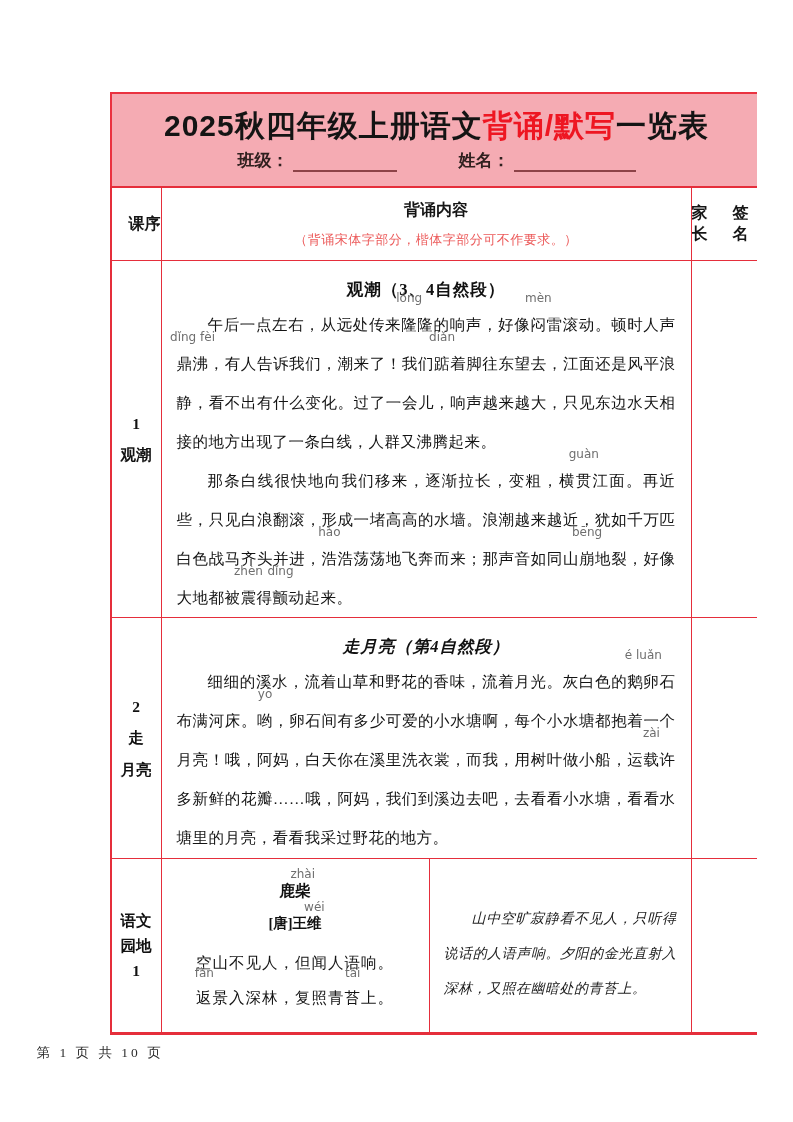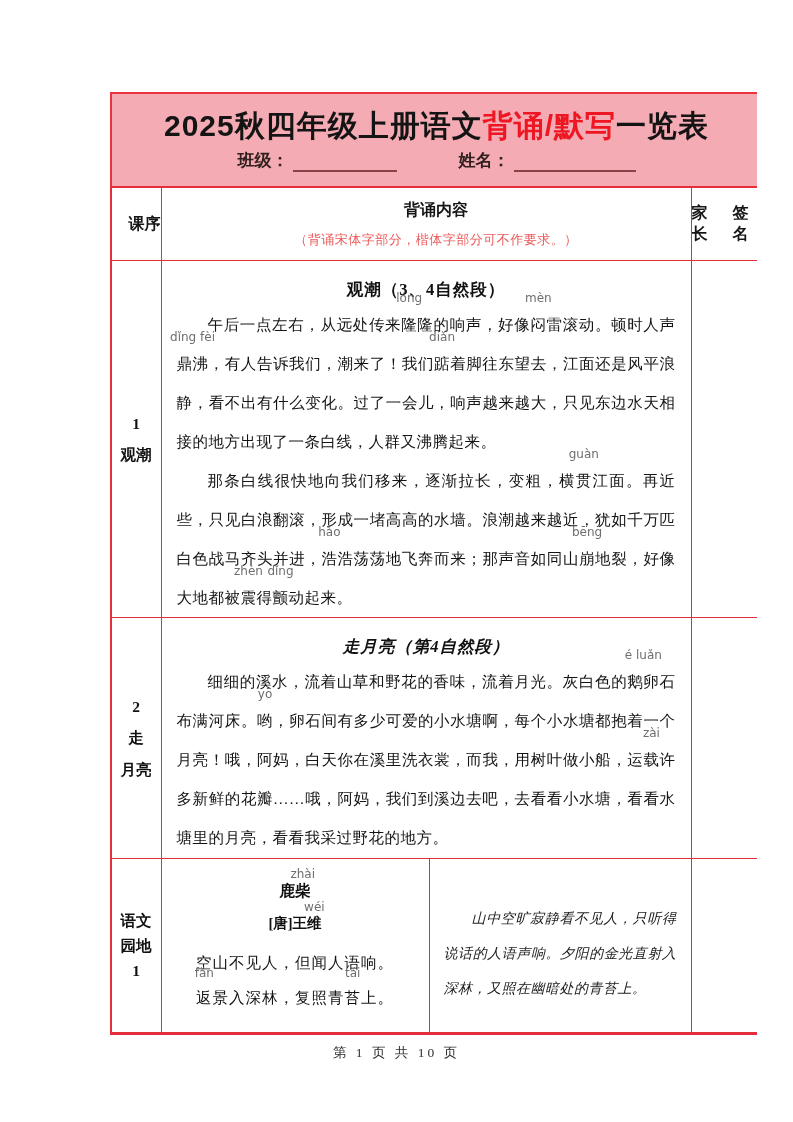--- a/index.html
+++ b/index.html
@@ -175,21 +175,20 @@
     text-indent: 2em;
     color: #1c1c1c;
     letter-spacing: 0.5px;
   }
 
   
   .footer {
     position: absolute;
     left: 0; top: 1044px;
     width: 100%;
-    text-align: center;
     font-size: 13.5px;
     color: #2e2e2e;
     letter-spacing: 3px;
   }
 </style>
 </head>
 <body>
 
 <div class="page">
 

